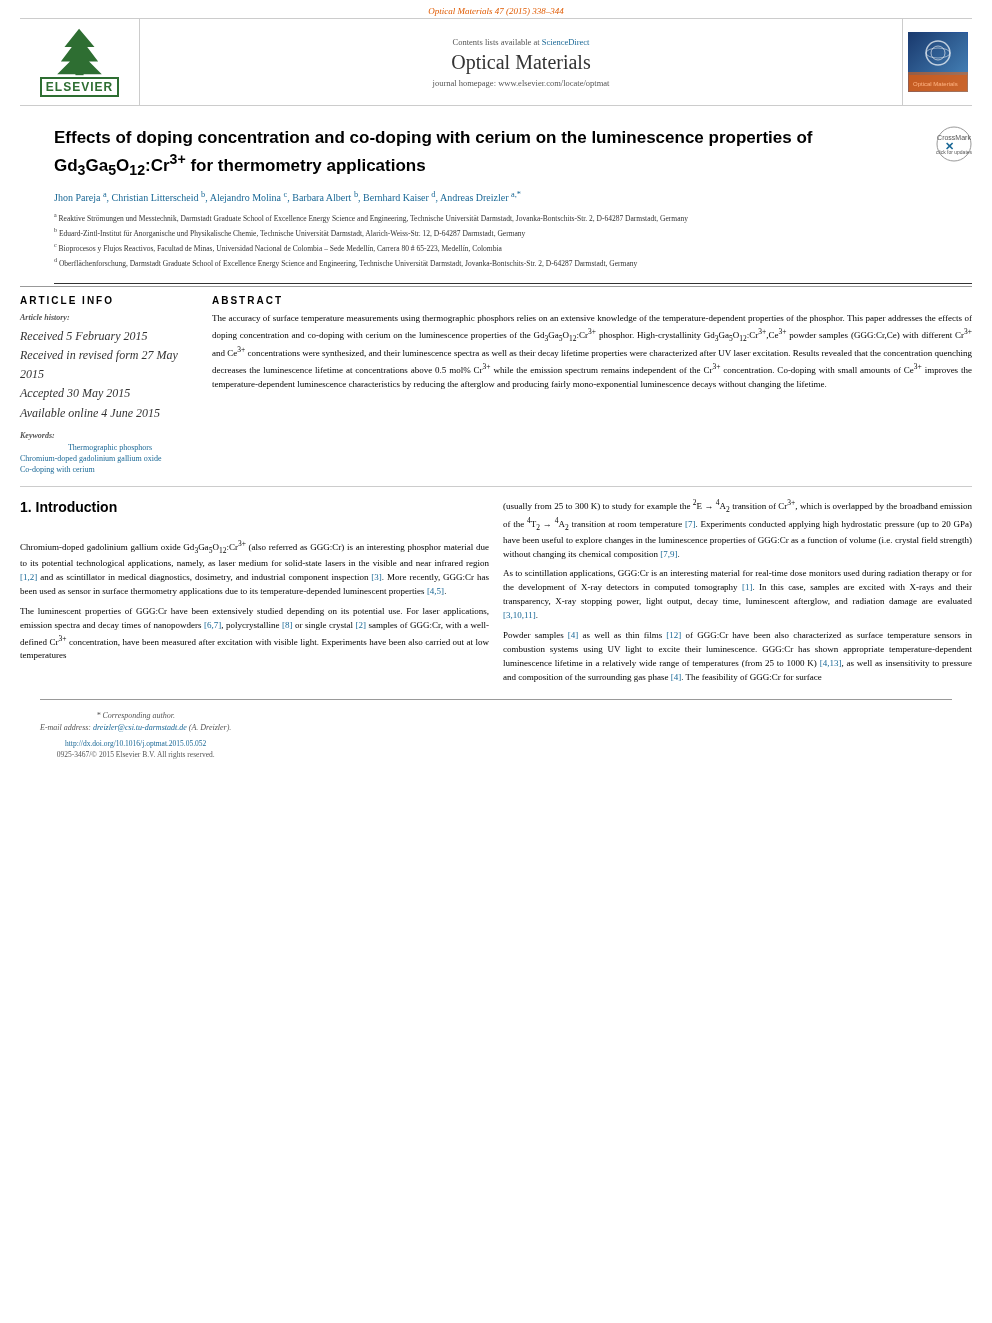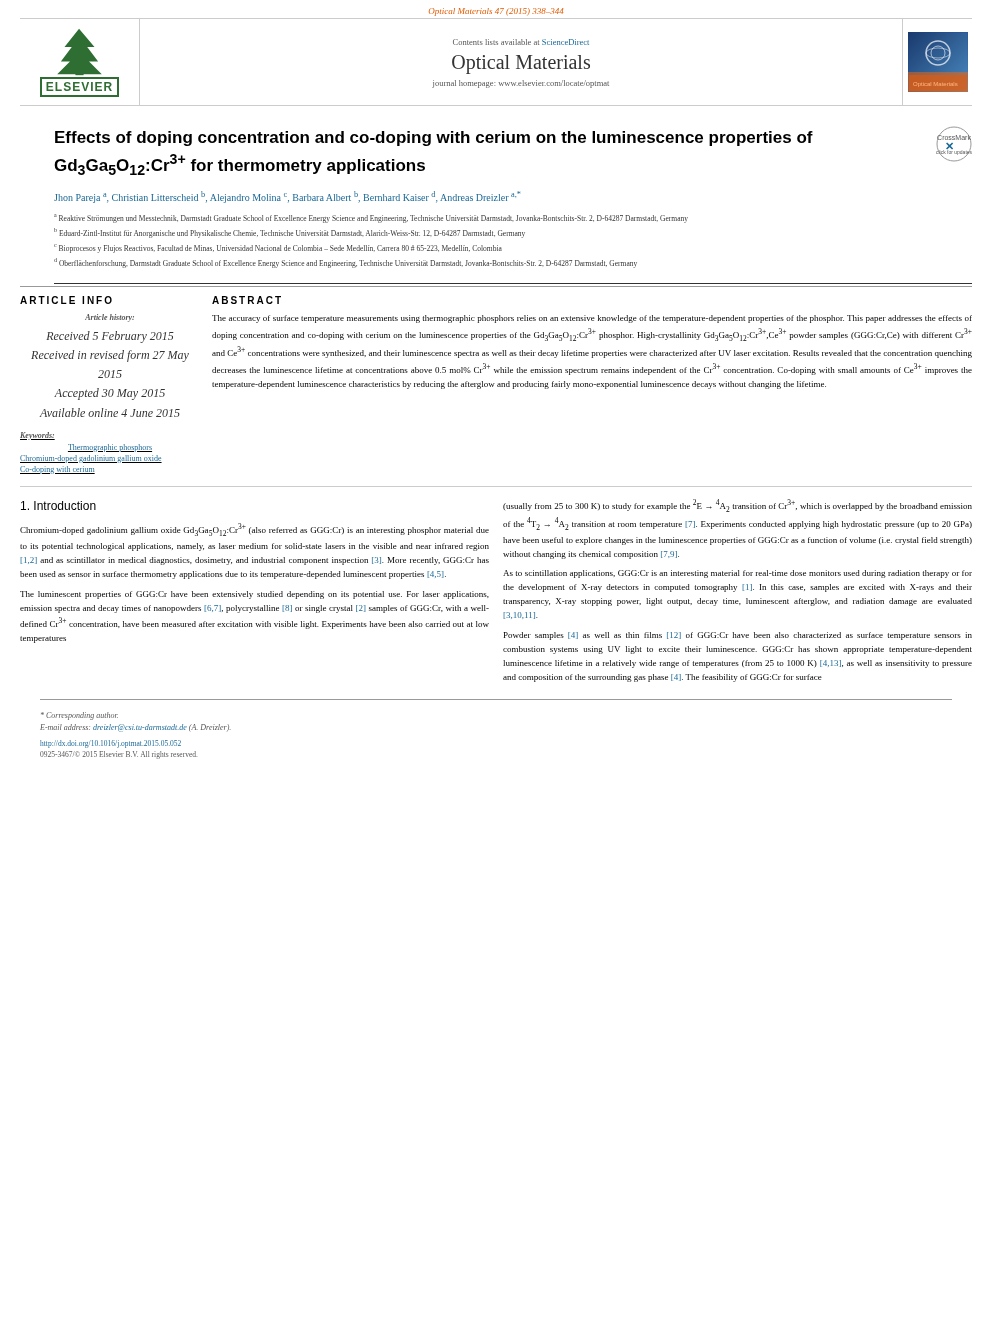--- a/index.html
+++ b/index.html
@@ -192,38 +192,36 @@
       color: #000;
       margin-bottom: 6px;
       font-family: Arial, sans-serif;
     }
     .article-history {
       font-size: 8px;
       color: #555;
       line-height: 1.6;
       font-style: italic;
       margin-bottom: 8px;
-      text-align: center;
     }
     .history-label {
       font-size: 8px;
       font-weight: bold;
       font-style: italic;
       color: #555;
       display: block;
       margin-bottom: 2px;
     }
     .history-item {
       font-size: 12px;
       color: #333;
       display: block;
     }
     .keywords-section {
       margin-top: 6px;
-      text-decoration: underline;
     }
     .keywords-label {
       font-size: 8px;
       font-weight: bold;
       font-style: italic;
       color: #555;
       margin-bottom: 3px;
       display: block;
     }
     .keyword-item {
@@ -262,24 +260,24 @@
     }
     .body-col {
       flex: 1;
       font-size: 9px;
       color: #000;
       line-height: 1.55;
       text-align: justify;
     }
 
     .section-title {
-      font-size: 12px;
-      font-weight: normal;
-      color: #000;
-      margin-bottom: 6px;
+      font-size: 14px;
+      font-weight: bold;
+      color: #000;
+      margin-bottom: 20px;
       font-family: Arial, sans-serif;
     }
     .body-para {
       font-size: 9px;
       line-height: 1.55;
       text-align: justify;
       margin-bottom: 6px;
       color: #000;
     }
     .ref-link {
@@ -287,20 +285,21 @@
     }
 
     
     .footer-band {
       border-top: 1px solid #999;
       margin: 8px 20px 0 20px;
       padding: 4px 0;
       display: flex;
       justify-content: space-between;
       align-items: flex-start;
+      text-align: center;
     }
     .footer-left {
       font-size: 7.5px;
       color: #555;
       line-height: 1.5;
     }
 
     
     .corr-note {
       font-size: 8px;

